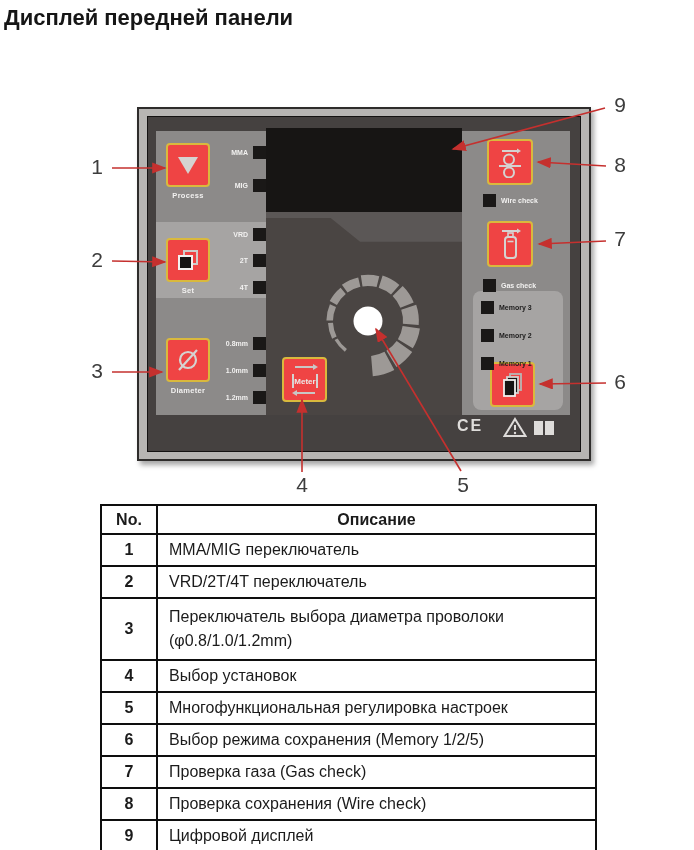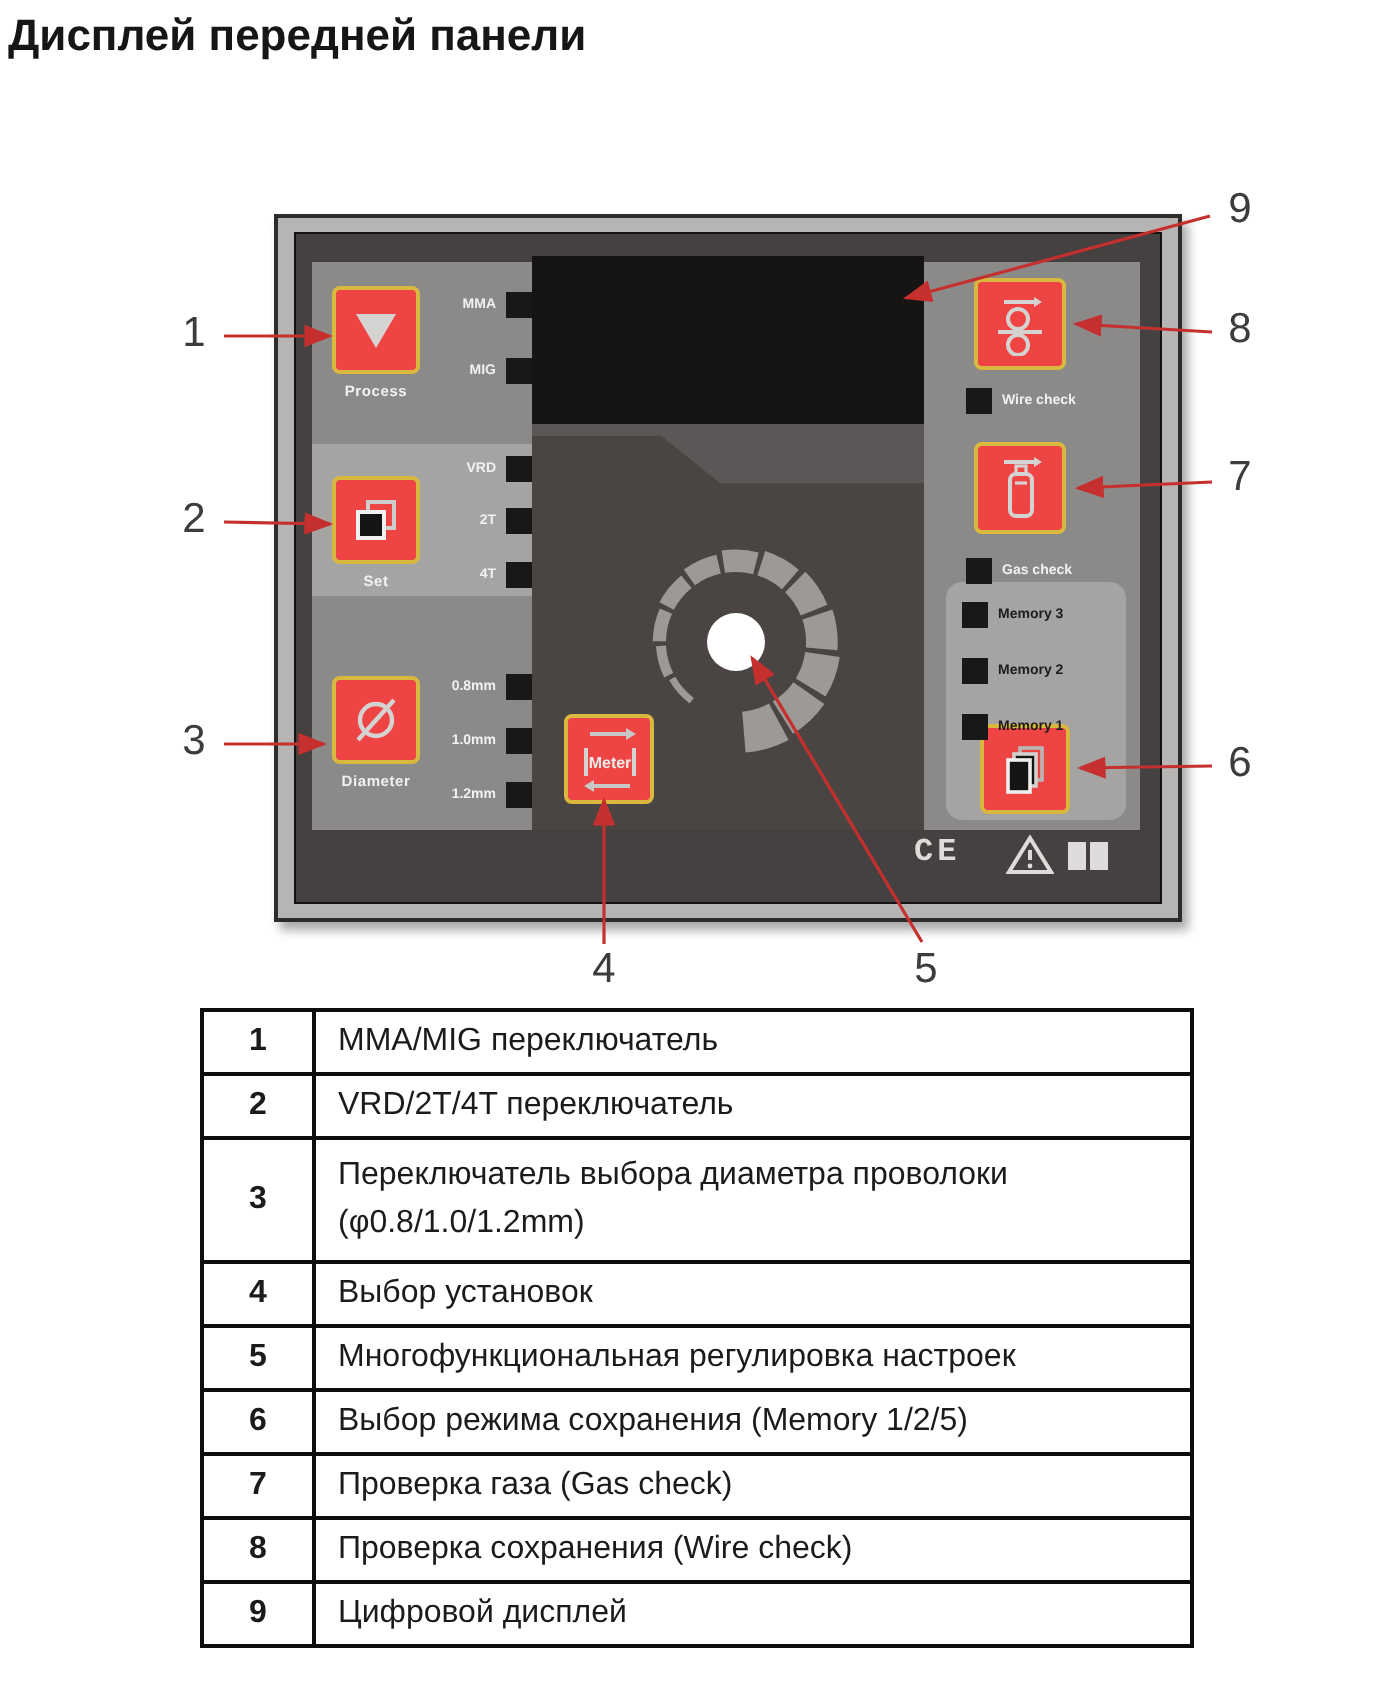--- a/index.html
+++ b/index.html
@@ -74,21 +74,21 @@
   #row-vrd { top:227px; } #row-2t { top:253px; } #row-4t { top:280px; }
   #row-d08 { top:336px; } #row-d10 { top:363px; } #row-d12 { top:390px; }
   .led-row.right { justify-content:flex-start; }
   #row-wirecheck { left:483px; top:193px; }
   #row-gascheck  { left:483px; top:278px; }
   #row-mem3 { left:481px; top:300px; }
   #row-mem2 { left:481px; top:328px; }
   #row-mem1 { left:481px; top:356px; }
 
   
-  #ce-mark { left:457px; top:417px; font-size:16px; font-weight:bold; color:#dedcda; letter-spacing:2px; font-family:Liberation Mono, monospace; }
+  #ce-mark { left:457px; top:417px; font-size:16px; font-weight:bold; color:#dedcda; letter-spacing:2px; font-family:Liberation Sans, sans-serif; }
   #warn-icon { left:503px; top:417px; }
   #book-icon { left:532px; top:419px; }
 
   
   #gauge { left:267px; top:212px; }
 
   
   #callout-lines { left:0; top:0; pointer-events:none; z-index:40; }
   .callout-num {
     width:22px; text-align:center; font-size:21px; color:#3c3c3c; z-index:41;
@@ -287,20 +287,24 @@
 <div class="abs callout-num" id="n8">8</div>
 <div class="abs callout-num" id="n9">9</div>
 
 <div class="abs" id="desc-table-wrap">
   <table>
     <colgroup>
         <col class="c-no">
         <col>
       </colgroup>
     <tbody>
+        <tr>
+      <th>No.</th>
+      <th>Описание</th>
+    </tr>
     <tr>
       <td class="cell-no">1</td>
       <td class="cell-desc">MMA/MIG переключатель</td>
     </tr>
     <tr>
       <td class="cell-no">2</td>
       <td class="cell-desc">VRD/2T/4T переключатель</td>
     </tr>
     <tr class="tall">
       <td class="cell-no">3</td>

